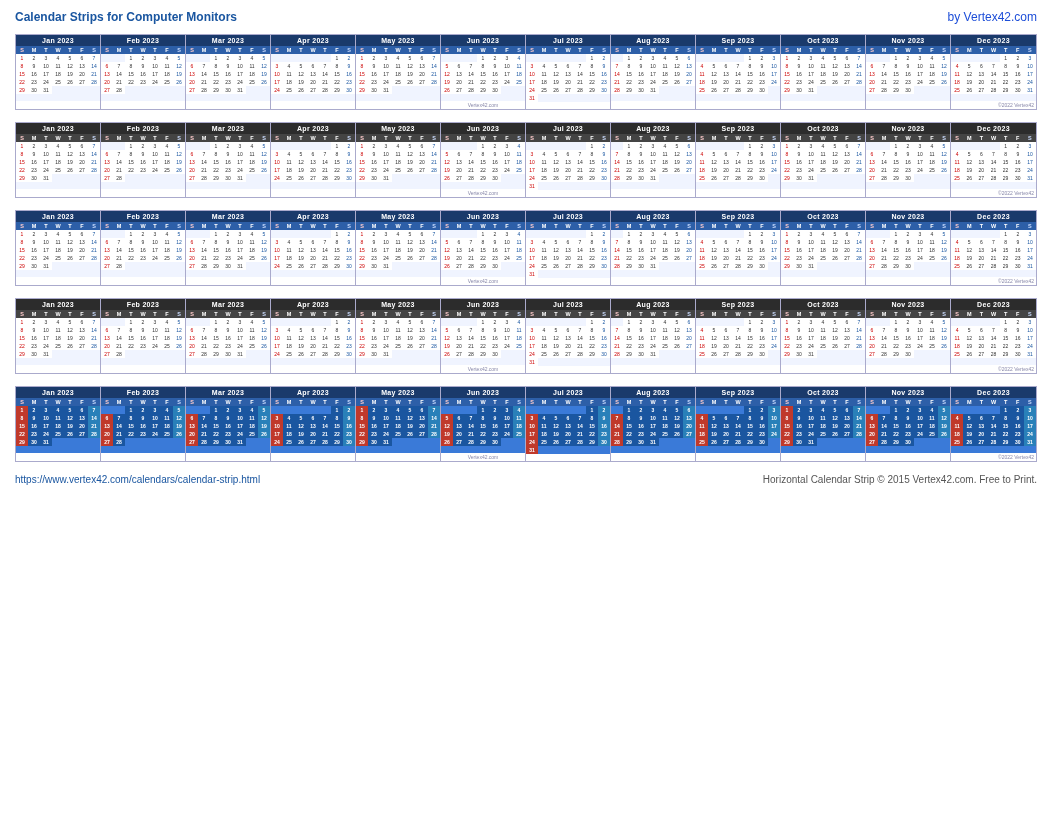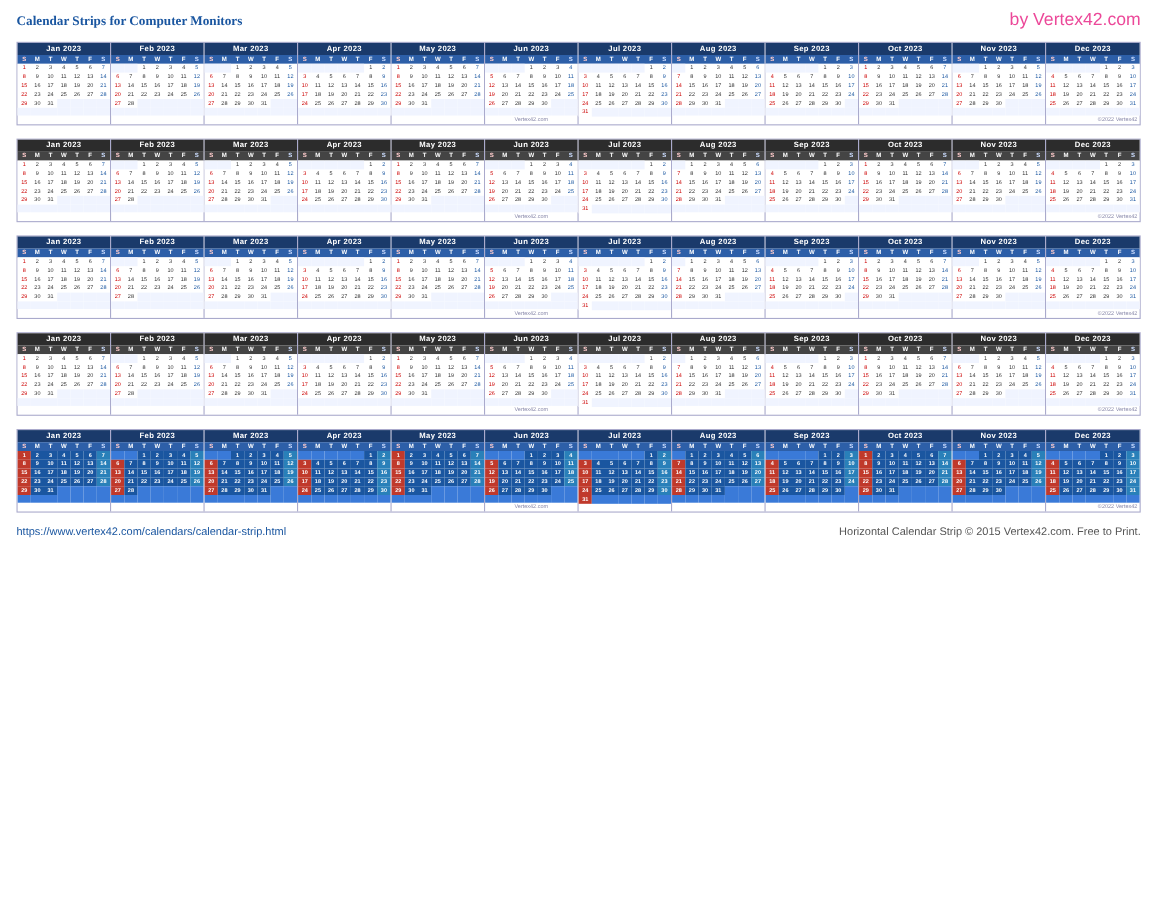--- a/index.html
+++ b/index.html
@@ -14,25 +14,24 @@
     .page-header {
       display: flex;
       justify-content: space-between;
       align-items: center;
       margin-bottom: 10px;
     }
     .page-title {
       font-size: 12px;
       font-weight: bold;
       color: #1a56a0;
-      font-family: Liberation Serif, serif;
     }
     .page-credit {
-      font-size: 16px;
-      color: #ec4899;
+      font-size: 12px;
+      color: #1d4ed8;
     }
 
     .calendar-strip {
       border: 1px solid #aac;
       margin-bottom: 12px;
       width: 100%;
     }
 
     .calendar-grid {
       display: grid;

